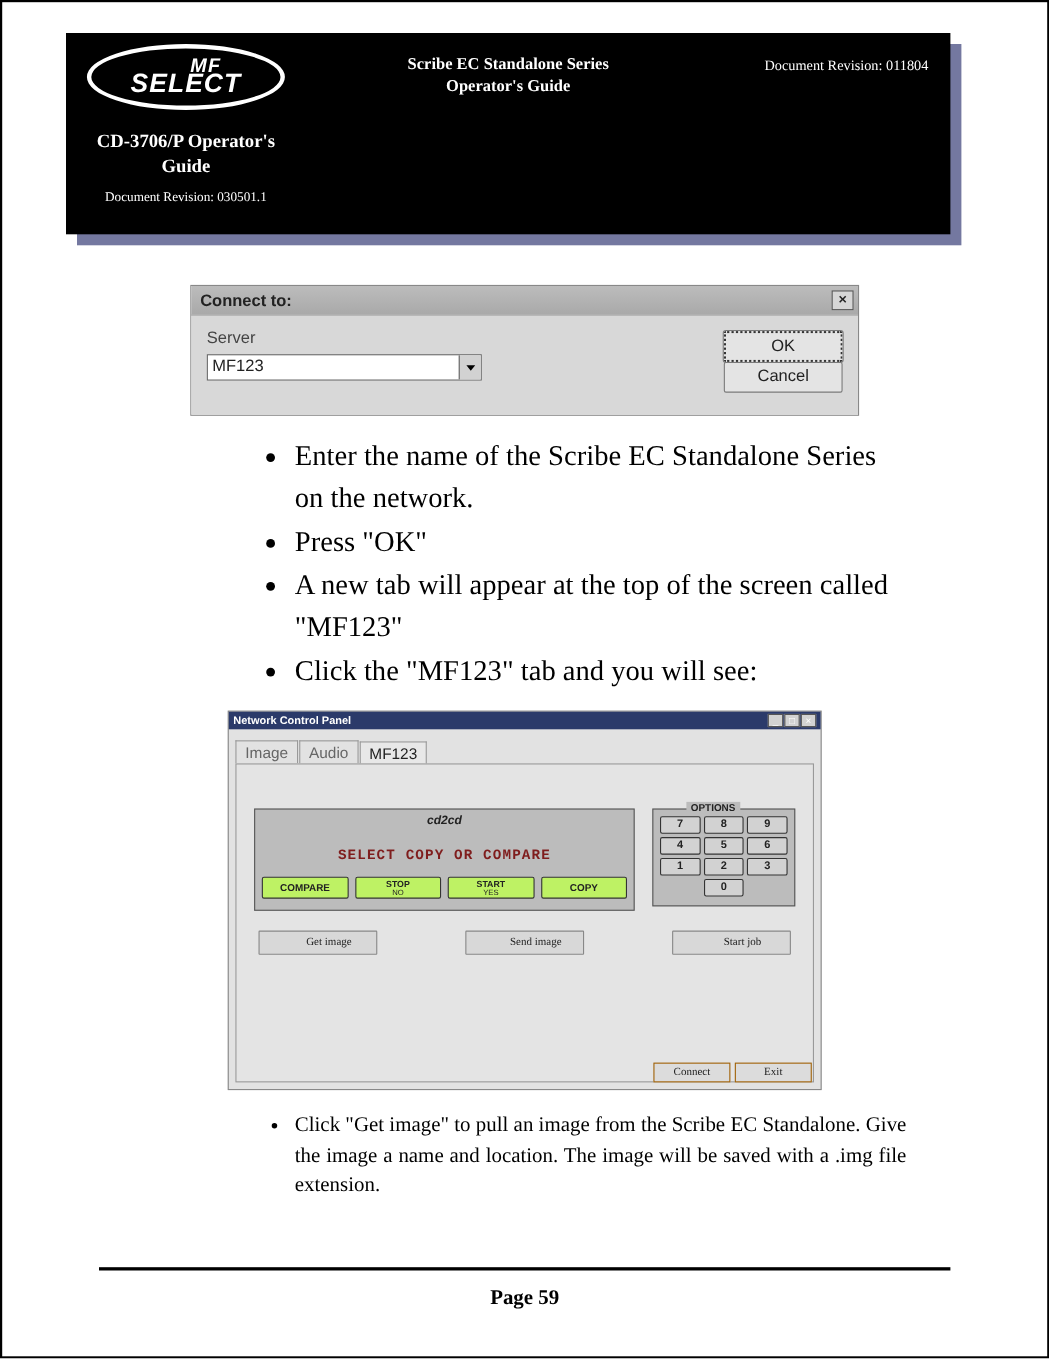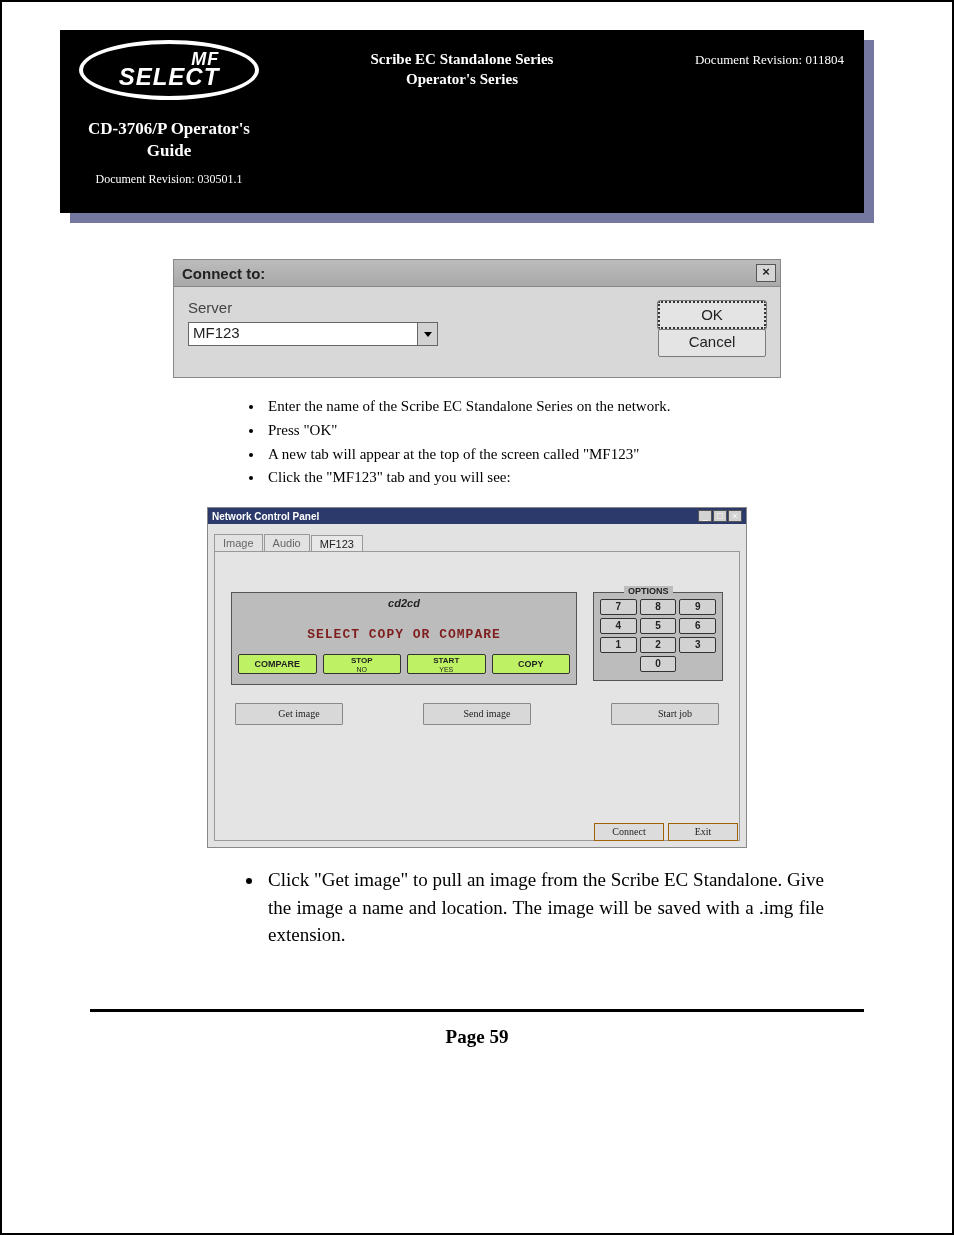--- a/index.html
+++ b/index.html
@@ -6,21 +6,21 @@
   body { background: #fff; font-family: "Times New Roman", serif; }
   .page { width: 954px; height: 1235px; border: 2px solid #000; position: relative; padding: 28px 48px 20px 48px; }
 
   
   .header-wrap { position: relative; margin: 0 40px 46px 10px; }
   .header-shadow { position: absolute; top: 10px; left: 10px; right: -10px; bottom: -10px; background: #7478a0; }
   .header { position: relative; background: #000; color: #fff; display: flex; align-items: flex-start; padding: 10px 14px 26px 14px; }
   .logo-col { width: 190px; text-align: center; }
   .logo-oval { width: 180px; height: 60px; border: 4px solid #fff; border-radius: 50%; display: flex; align-items: center; justify-content: center; margin: 0 auto 4px auto; }
   .logo-txt { font-family: Arial, sans-serif; font-weight: 900; font-style: italic; font-size: 24px; line-height: 0.85; letter-spacing: 1px; }
-  .logo-txt .mf { font-size: 18px; display: block; text-align: right; margin-left: 36px; }
+  .logo-txt .mf { font-size: 18px; display: block; text-align: center; margin-left: 36px; }
   .logo-sub { font-weight: bold; font-size: 17px; line-height: 1.3; margin-top: 18px; }
   .logo-rev { font-size: 12px; margin-top: 10px; font-family: "Times New Roman", serif; }
   .header-center { flex: 1; text-align: center; font-weight: bold; font-size: 15px; line-height: 1.3; padding-top: 10px; }
   .header-right { width: 190px; text-align: right; font-size: 13px; padding-top: 12px; padding-right: 6px; }
 
   
   .dlg { width: 608px; margin: 0 auto 18px auto; border: 1px solid #888; font-family: Tahoma, Arial, sans-serif; }
   .dlg-title { background: linear-gradient(#bcbcbc,#a9a9a9); border-bottom: 1px solid #888; display: flex; align-items: center; padding: 4px 4px 4px 8px; }
   .dlg-title-text { font-weight: bold; font-size: 15px; color: #222; flex: 1; }
   .dlg-close { width: 20px; height: 18px; background: #d6d6d6; border: 1px solid #555; text-align: center; font: bold 13px Arial; line-height: 14px; color: #222; }
@@ -29,32 +29,32 @@
   .dlg-label { font-size: 15px; color: #444; margin-bottom: 6px; }
   .dlg-combo { display: flex; width: 250px; height: 24px; background: #fff; border: 1px solid #666; }
   .dlg-combo-val { flex: 1; font-size: 15px; padding: 1px 4px; color: #222; }
   .dlg-combo-btn { width: 20px; background: #d2d2d2; border-left: 1px solid #666; display: flex; align-items: center; justify-content: center; }
   .dlg-combo-btn::after { content: ""; border-left: 4px solid transparent; border-right: 4px solid transparent; border-top: 5px solid #000; }
   .dlg-right { display: flex; flex-direction: column; gap: 0; padding-top: 2px; }
   .win-btn { width: 108px; height: 28px; background: #e4e4e4; border: 1px solid #7a7a7a; font: 15px Tahoma, Arial, sans-serif; text-align: center; line-height: 24px; color: #222; border-radius: 2px; }
   .win-btn.primary { border: 2px dotted #333; outline: 1px solid #7a7a7a; }
 
   
-  .bullets { margin: 10px 80px 18px 190px; font-size: 15px; line-height: 1.45; }
+  .bullets { margin: 10px 80px 18px 190px; font-size: 26px; line-height: 1.45; }
   .bullets li { margin-bottom: 2px; list-style: disc; margin-left: 24px; padding-left: 4px; }
   .bullets2 { margin: 18px 80px 0 190px; font-size: 19px; line-height: 1.45; text-align: justify; }
   .bullets2 li { list-style: disc; margin-left: 24px; padding-left: 4px; }
 
   
   .ncp { width: 540px; margin: 0 auto; border: 1px solid #888; background: #e2e2e2; font-family: Tahoma, Arial, sans-serif; font-size: 10px; color: #222; position: relative; }
   .ncp-title { background: #2b3a6a; color: #fff; padding: 2px 4px; font-size: 10px; font-weight: bold; display: flex; align-items: center; }
   .ncp-title-text { flex: 1; }
   .ncp-winbtns { display: flex; gap: 1px; }
   .ncp-wb { width: 14px; height: 12px; background: #d2d2d2; border: 1px solid #555; font: 9px Arial; text-align: center; line-height: 10px; }
-  .ncp-tabs { display: flex; gap: 1px; padding: 10px 6px 0 6px; font-size: 11px; }
+  .ncp-tabs { display: flex; gap: 1px; padding: 10px 6px 0 6px; font-size: 14px; }
   .ncp-tab { border: 1px solid #999; border-bottom: none; padding: 2px 8px 1px 8px; background: #e2e2e2; color: #666; }
   .ncp-tab.active { background: #e8e8e8; border-bottom: 1px solid #e8e8e8; color: #222; position: relative; top: 1px; }
   .ncp-pane { border: 1px solid #999; margin: 0 6px 6px 6px; padding: 40px 16px 100px 16px; background: #e4e4e4; position: relative; min-height: 290px; }
   .ncp-row { display: flex; gap: 16px; align-items: flex-start; }
   .cd-box { flex: 1; background: #bcbcbc; border: 1px solid #555; padding: 4px 6px 10px 6px; }
   .cd-head { text-align: center; font: italic bold 11px Arial; }
   .cd-msg { font: bold 13px "Courier New", monospace; letter-spacing: 1px; color: #7f1d1d; margin: 18px 0 12px 0; text-align: center; }
   .cd-btns { display: flex; justify-content: space-between; gap: 6px; }
   .cd-btn { flex: 1; height: 20px; background: #bef264; border: 1px solid #333; font: bold 9px Arial; text-align: center; line-height: 18px; border-radius: 2px; }
   .cd-btn.small { font-size: 8px; line-height: 9px; padding-top: 1px; }
@@ -89,21 +89,21 @@
           </div>
         </div>
         <div class="logo-sub">
           <span>CD-3706/P Operator's</span><br>
           <span>Guide</span>
         </div>
         <div class="logo-rev">Document Revision: 030501.1</div>
       </div>
       <div class="header-center">
         <span>Scribe EC Standalone Series</span><br>
-        <span>Operator's Series</span>
+        <span>Operator's Guide</span>
       </div>
       <div class="header-right">Document Revision: 011804</div>
     </div>
   </div>
 
   <div class="dlg">
     <div class="dlg-title">
       <span class="dlg-title-text">Connect to:</span>
       <div class="dlg-close">×</div>
     </div>

